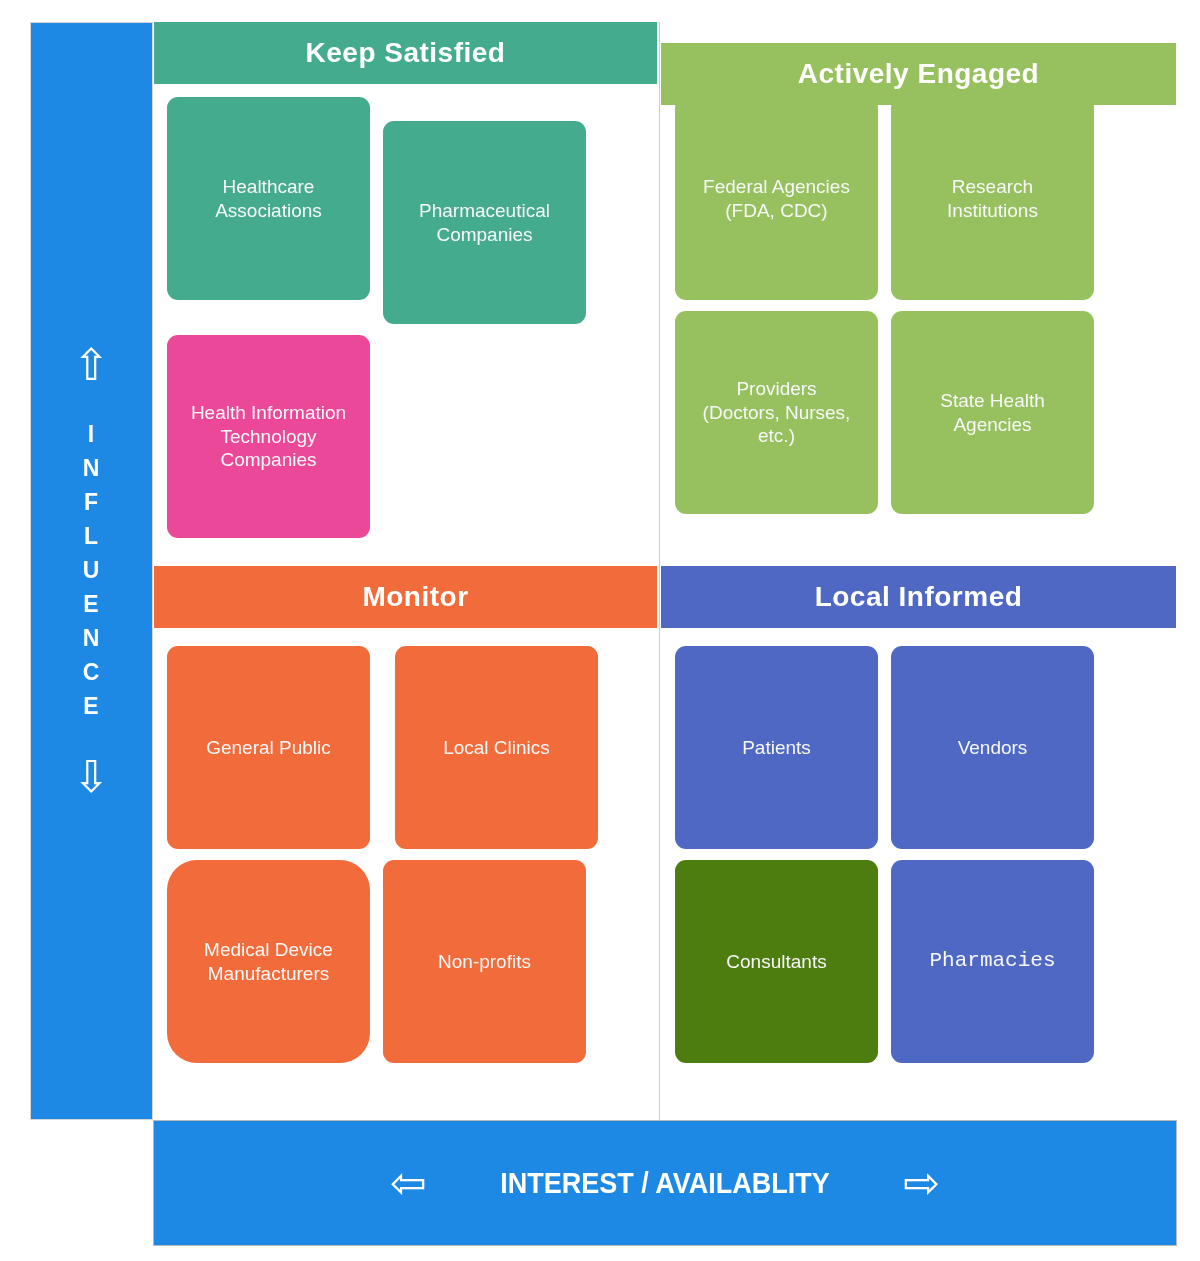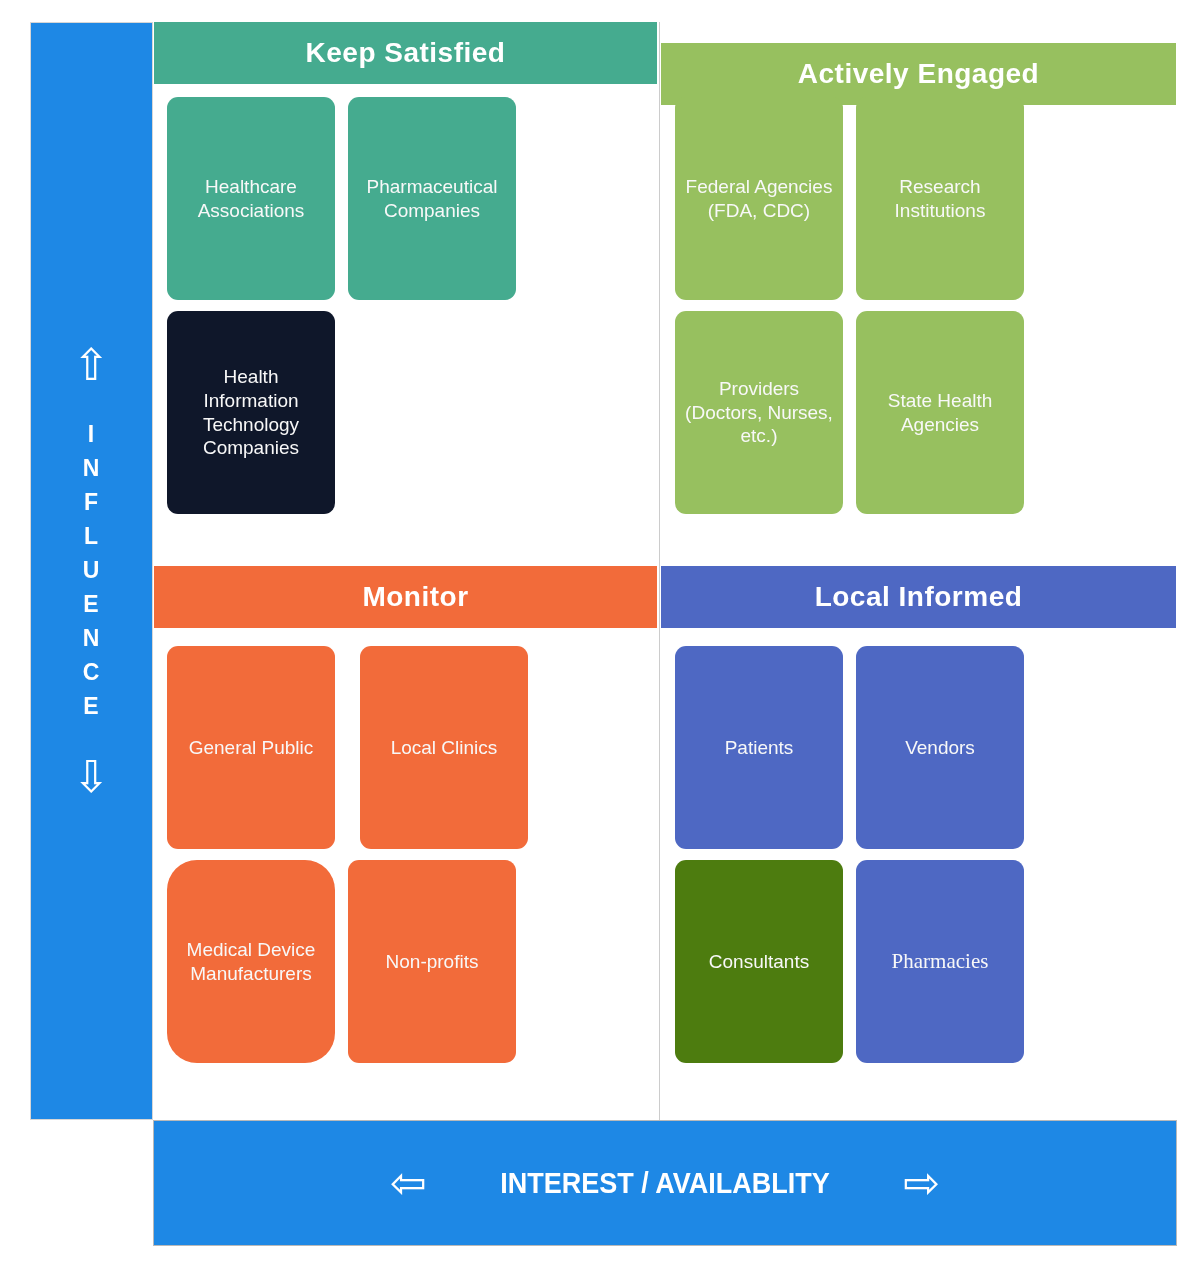--- a/index.html
+++ b/index.html
@@ -78,34 +78,34 @@
     display: flex;
     flex-wrap: wrap;
     gap: 11px 13px;
   }
   .card-grid.ks { left: 167px; top: 97px; }
   .card-grid.ae { left: 675px; top: 97px; }
   .card-grid.mo { left: 167px; top: 646px; }
   .card-grid.ki { left: 675px; top: 646px; }
 
   .card {
-    width: 168px; height: 203px;
+    width: 203px; height: 203px;
     border-radius: 11px;
     display: flex;
     align-items: center;
     justify-content: center;
     text-align: center;
     color: #f8f8f8;
     font-size: 19px;
     line-height: 1.25;
     padding: 10px;
     white-space: pre-line;
   }
   .card.serif {
-    font-family: Liberation Serif, serif;
+    font-family: Liberation Mono, monospace;
     font-size: 21px;
   }
 
   
   .interest-bar {
     position: absolute;
     left: 153px; top: 1120px;
     width: 1024px; height: 126px;
     border: 1px solid #b9b9b9;
     display: flex;
@@ -146,23 +146,23 @@
   <div class="col-divider"></div>
 
   <div class="q-header ks" style="background-color: rgb(69, 171, 143);">Keep Satisfied</div>
   <div class="q-header ae" style="background-color: rgb(151, 192, 95);">Actively Engaged</div>
   <div class="q-header mo" style="background-color: rgb(242, 107, 58); padding-left: 20px;">Monitor</div>
   <div class="q-header ki" style="background-color: rgb(78, 104, 195);">Local Informed</div>
 
   <div class="card-grid ks">
     <div class="card" style="background-color: rgb(69, 171, 143);">Healthcare
 Associations</div>
-    <div class="card" style="background-color: rgb(69, 171, 143);">Pharmaceutical
+    <div class="card" style="background-color: rgb(69, 171, 143); margin-top: 24px;">Pharmaceutical
 Companies</div>
-    <div class="card" style="background-color: #0f172a;">Health Information
+    <div class="card" style="background-color: #ec4899;">Health Information
 Technology
 Companies</div>
   </div>
 
   <div class="card-grid ae">
     <div class="card" style="background-color: rgb(151, 192, 95);">Federal Agencies
 (FDA, CDC)</div>
     <div class="card" style="background-color: rgb(151, 192, 95);">Research
 Institutions</div>
     <div class="card" style="background-color: rgb(151, 192, 95);">Providers

